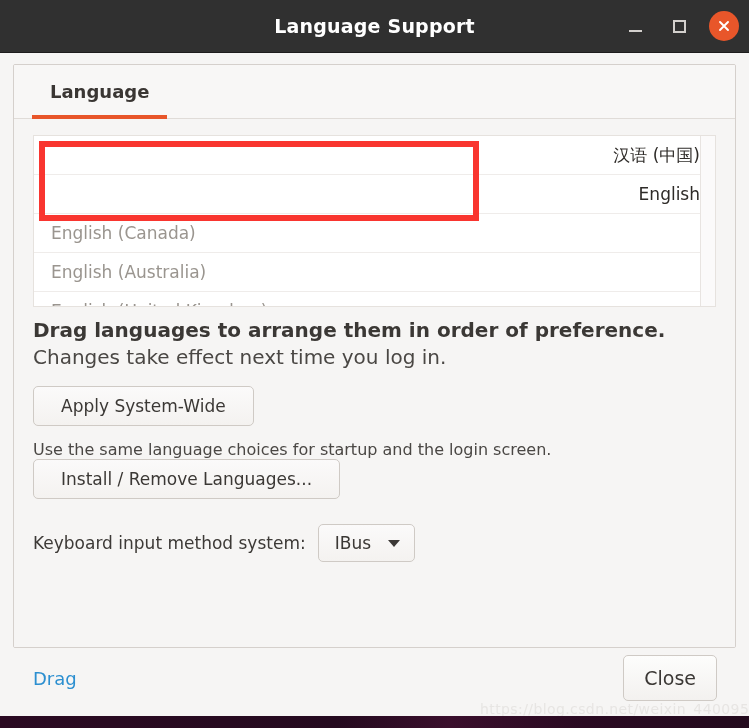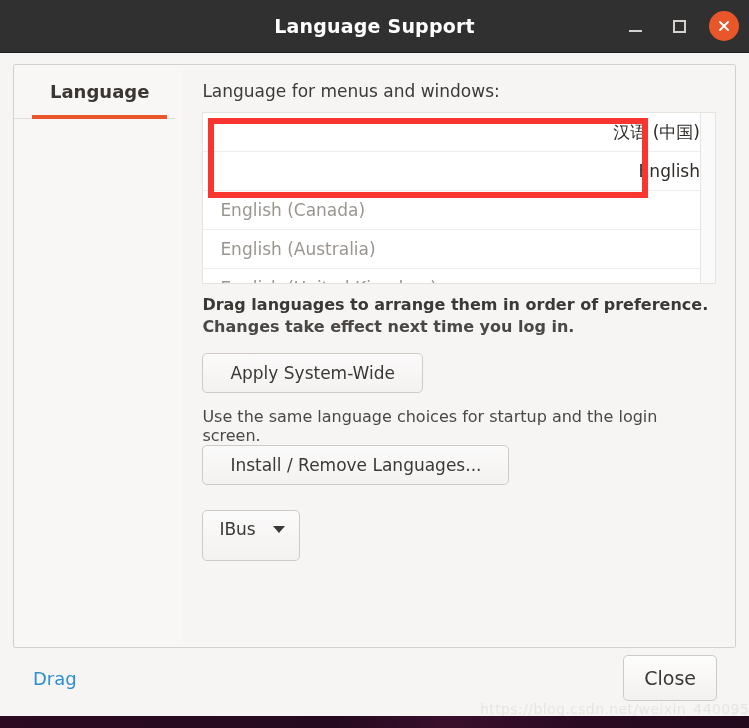--- a/index.html
+++ b/index.html
@@ -94,25 +94,24 @@
     box-sizing: border-box;
     display: flex;
     flex-direction: column;
   }
 
   .notebook {
     border: 1px solid #d5d0cc;
     background: #f8f7f6;
     border-radius: 2px;
     display: flex;
-    flex-direction: row;
+    flex-direction: column;
     height: 584px;
     box-sizing: border-box;
     overflow: hidden;
-    gap: 8px;
   }
 
   
   .tabs {
     display: flex;
     height: 54px;
     min-height: 54px;
     align-items: stretch;
     background: #f8f7f6;
     border-bottom: 1px solid #e0dcd8;
@@ -198,30 +197,29 @@
     left: 5px;
     top: 5px;
     width: 440px;
     height: 80px;
     border: 6px solid #f9352f;
     box-sizing: border-box;
     pointer-events: none;
   }
 
   .hint-strong {
-    font-size: 16px;
+    font-size: 20px;
     font-weight: bold;
     color: #3b3835;
     margin-top: 11px;
   }
   .hint-normal {
-    font-size: 16px;
+    font-size: 20px;
     color: #4a4744;
     margin-top: 3px;
-    font-weight: bold;
   }
 
   .btn {
     background: linear-gradient(180deg, #fbfafa 0%, #f4f2f0 100%);
     border: 1px solid #cfcac5;
     border-radius: 5px;
     color: #3b3835;
     font-size: 17px;
     font-family: inherit;
     padding: 9px 27px;
@@ -247,21 +245,21 @@
     color: #3d3a37;
     margin-right: 12px;
   }
   .combo {
     display: inline-flex;
     align-items: center;
     gap: 17px;
     background: linear-gradient(180deg, #fbfafa 0%, #f4f2f0 100%);
     border: 1px solid #cfcac5;
     border-radius: 5px;
-    padding: 8px 14px 21px 16px;
+    padding: 8px 14px 8px 16px;
     font-size: 17px;
     color: #3b3835;
   }
   .caret {
     width: 0; height: 0;
     border-left: 6px solid transparent;
     border-right: 6px solid transparent;
     border-top: 7px solid #3b3835;
   }
 
@@ -336,21 +334,20 @@
     <div class="notebook">
 
       <div class="tabs">
         <div class="tab active">
           <span>Language</span>
         </div>
       </div>
 
       <div class="tabpane">
 
-        <div class="section-label">Language for menus and windows:</div>
 
         <div class="list-wrap">
           <div class="list-scroll">
             <div class="lang-row strong">汉语 (中国)</div>
             <div class="lang-row strong">English</div>
             <div class="lang-row">English (Canada)</div>
             <div class="lang-row">English (Australia)</div>
             <div class="lang-row">English (United Kingdom)</div>
           </div>
           <div class="scroll-gutter"></div>
@@ -360,20 +357,21 @@
         <div class="hint-strong">Drag languages to arrange them in order of preference.</div>
         <div class="hint-normal">Changes take effect next time you log in.</div>
 
         <button class="btn btn-apply">Apply System-Wide</button>
 
         <div class="note-line">Use the same language choices for startup and the login screen.</div>
 
         <button class="btn btn-install">Install / Remove Languages...</button>
 
         <div class="kbd-row">
+          <span class="kbd-label">Keyboard input method system:</span>
           <span class="combo">
             <span>IBus</span>
             <span class="caret"></span>
           </span>
         </div>
 
       </div>
     </div>
 
     <div class="actionbar">

